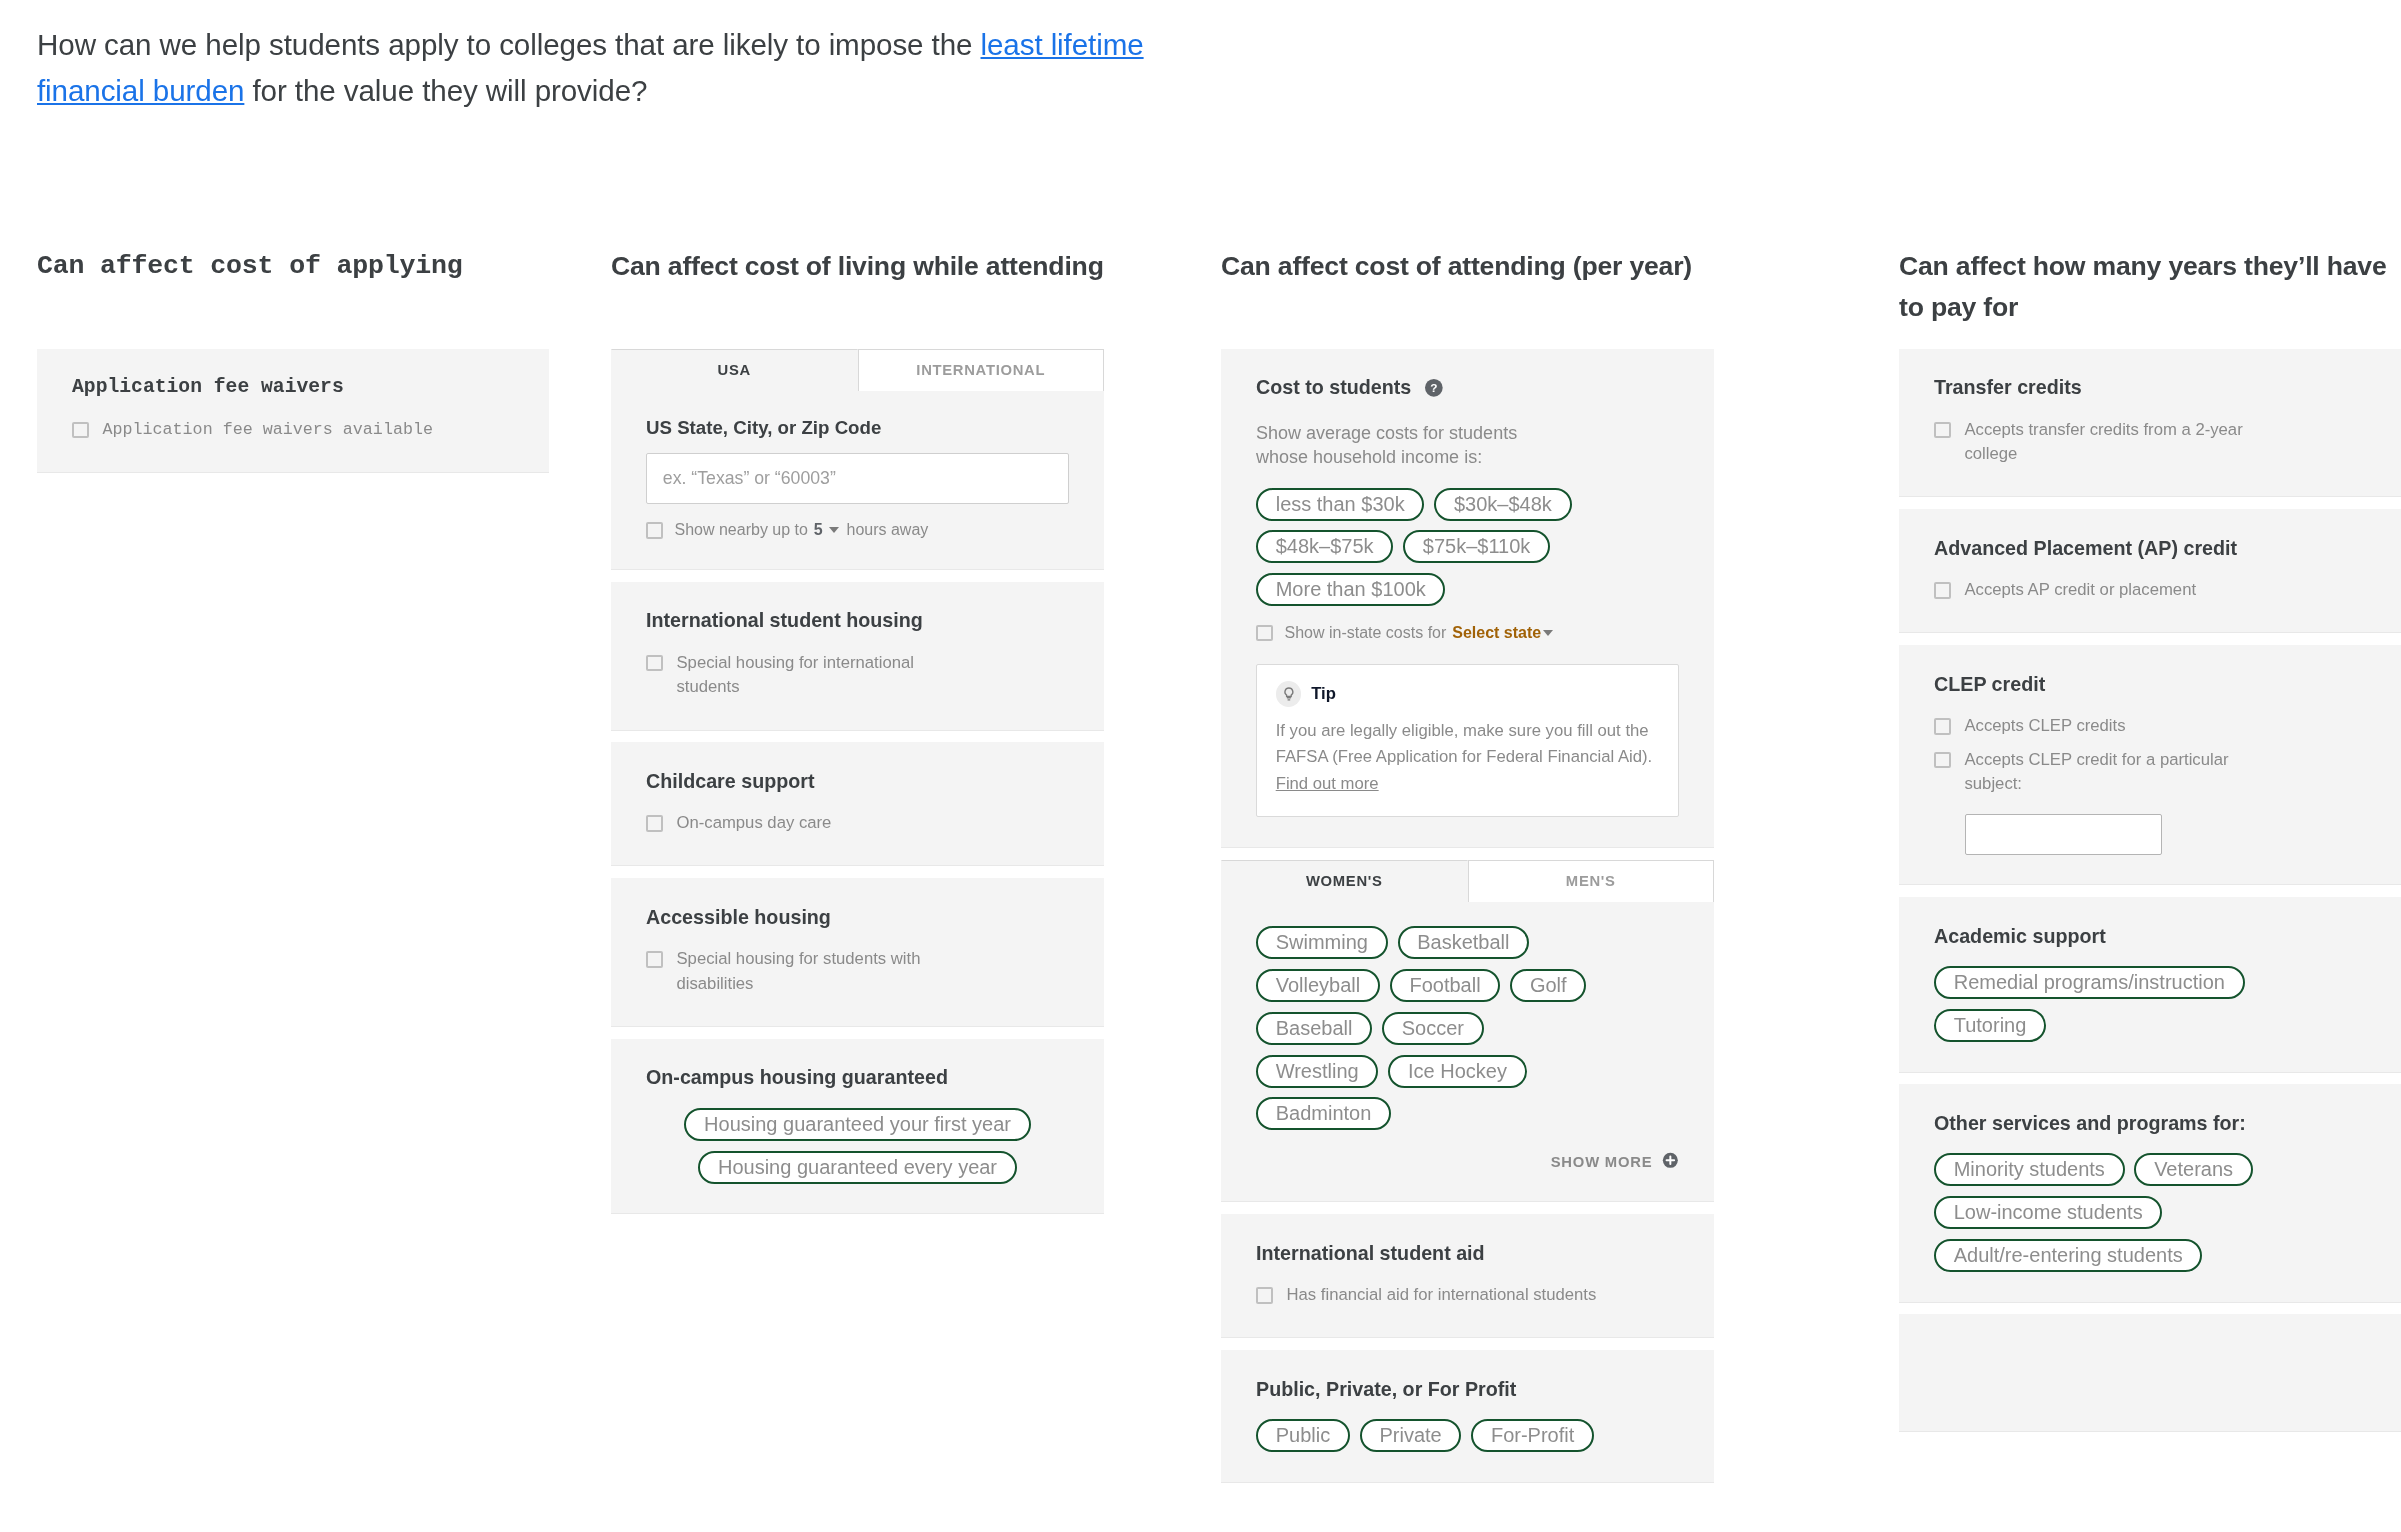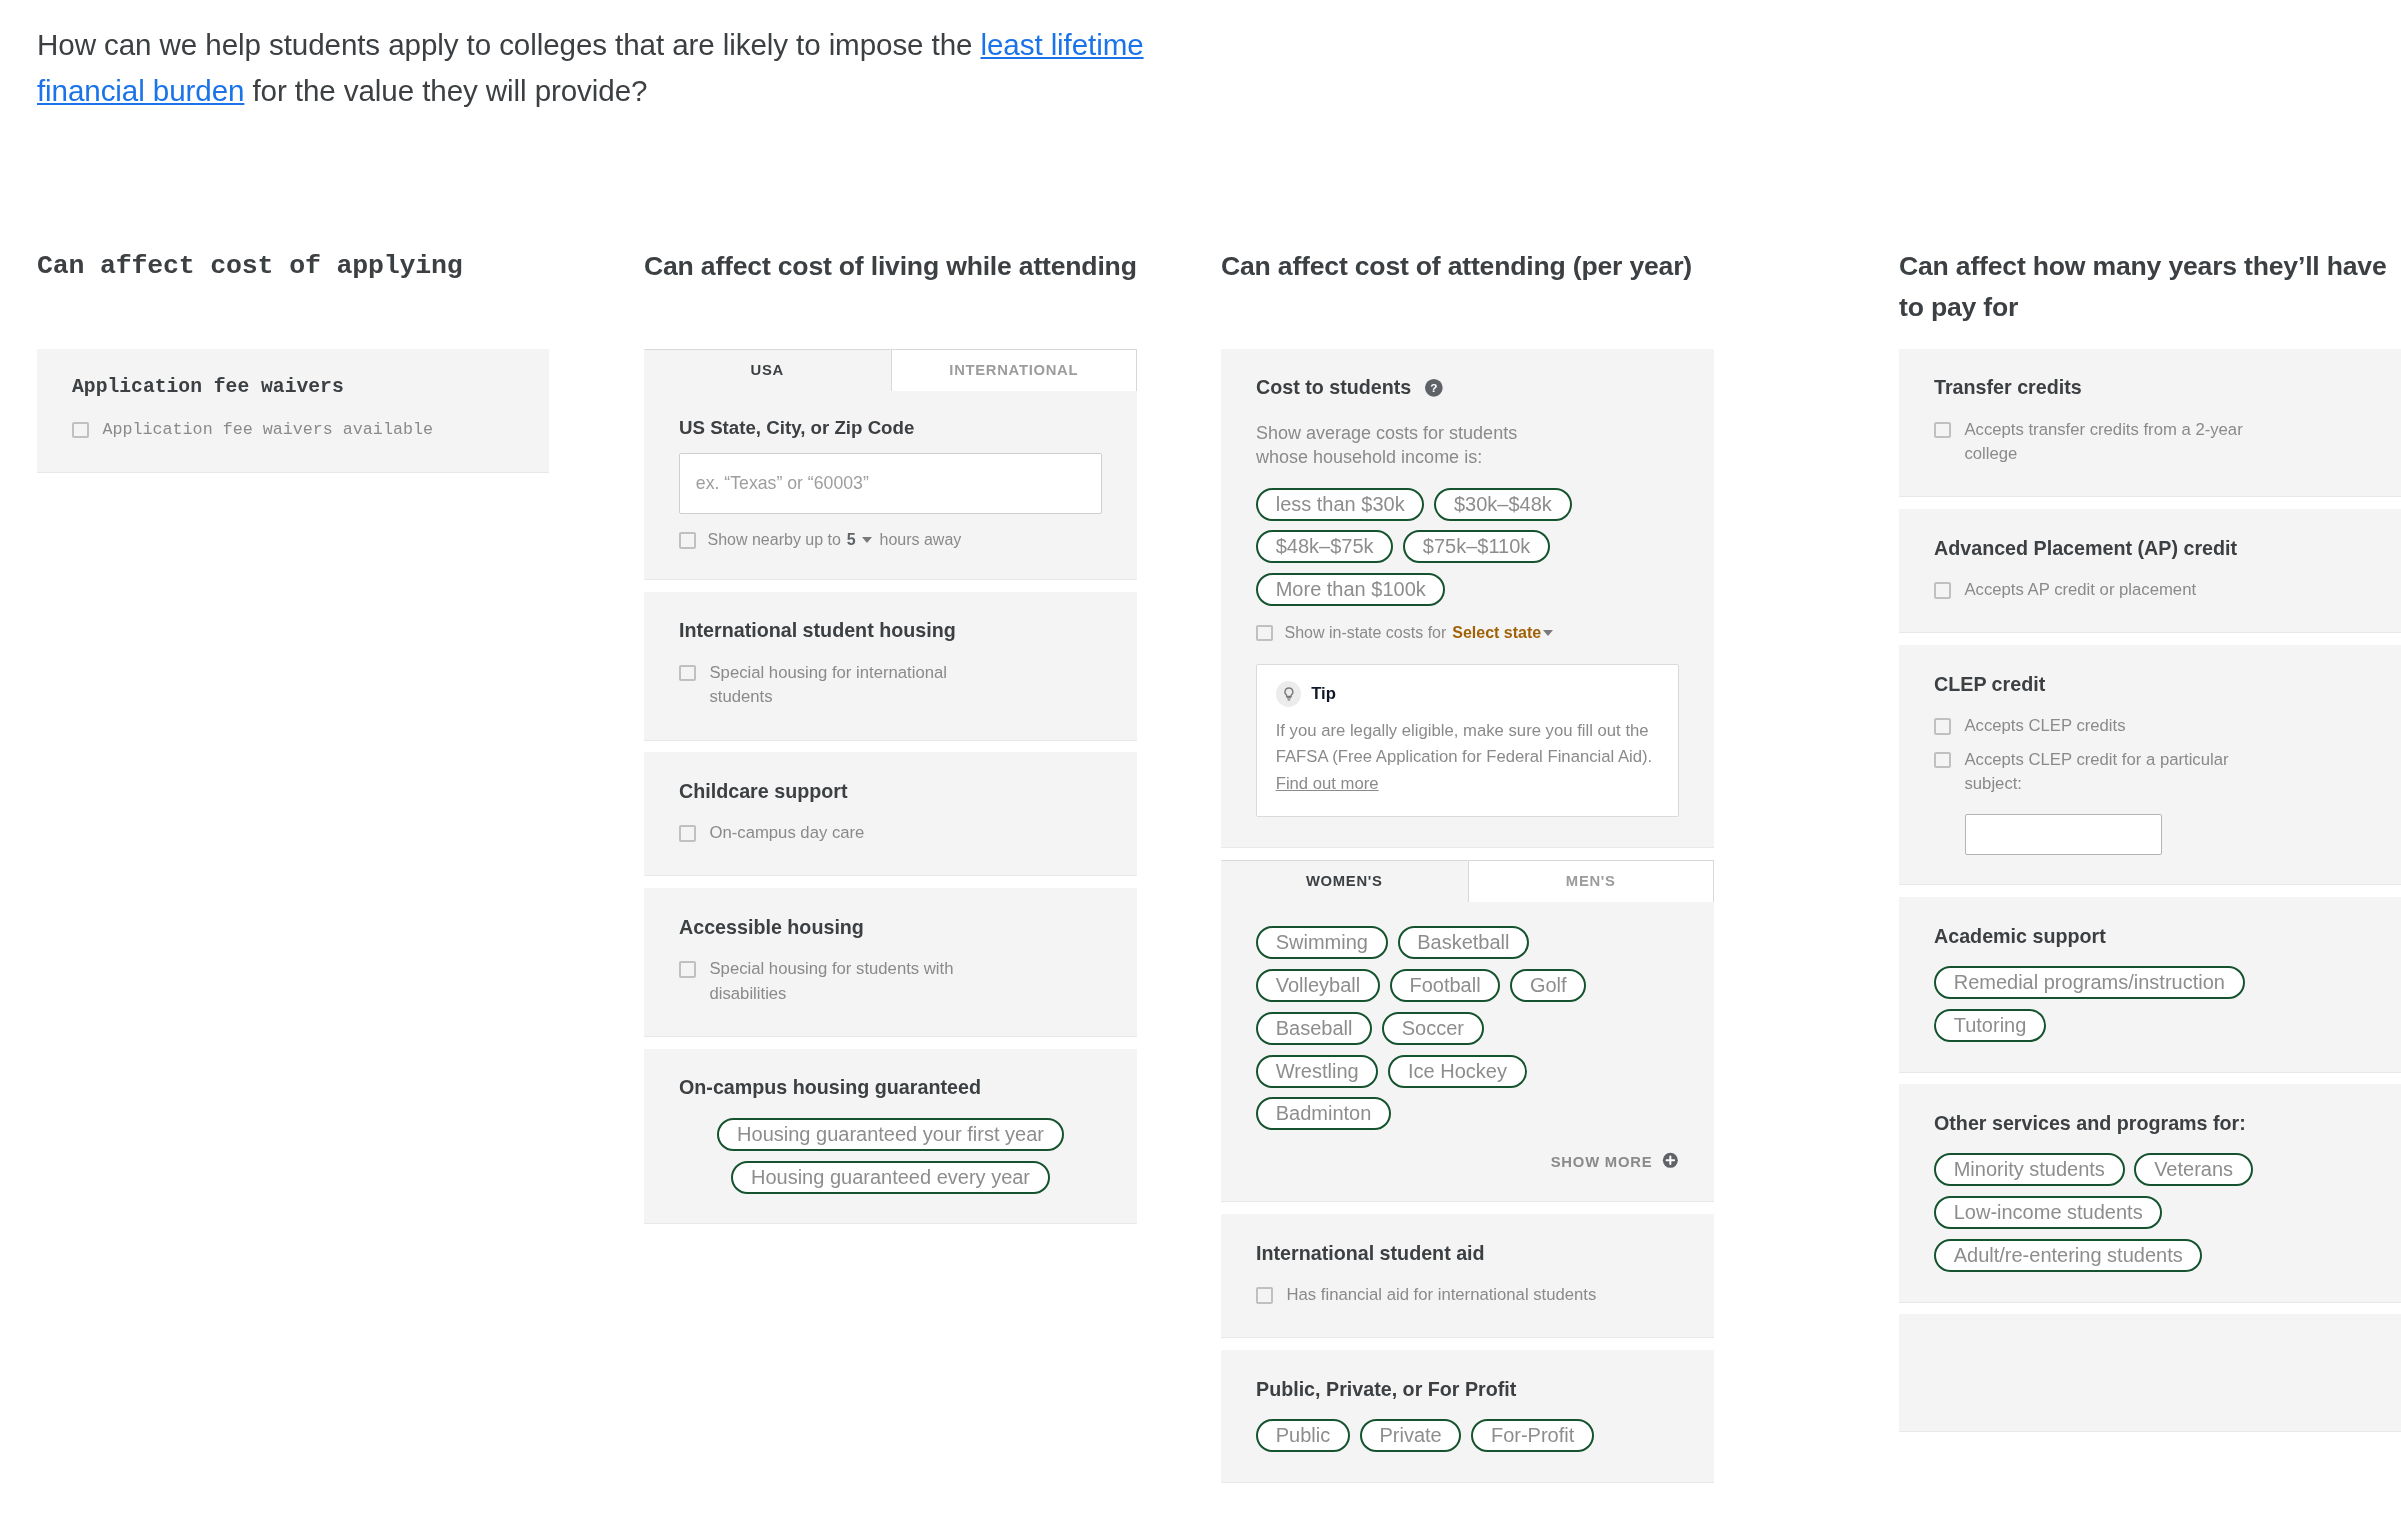--- a/index.html
+++ b/index.html
@@ -26,21 +26,21 @@
   .headline .hl-link { color: #1a73e8; }
 
   
   .columns {
     position: absolute;
     left: 0; top: 246px;
     width: 2402px;
   }
   .col { position: absolute; top: 0; }
   .col-1 { left: 37px;   width: 512px; font-family: Liberation Mono, monospace; }
-  .col-2 { left: 644px;  width: 493px; }
+  .col-2 { left: 611px;  width: 493px; }
   .col-3 { left: 1221px; width: 493px; }
   .col-4 { left: 1899px; width: 504px; }
 
   .col-title {
     font-size: 26.6px;
     line-height: 41px;
     font-weight: 700;
     color: #3c4043;
     letter-spacing: -0.2px;
     margin-bottom: 0;
@@ -135,21 +135,21 @@
 
   
   .field-label {
     font-size: 18.7px;
     font-weight: 700;
     color: #3c4043;
     margin-bottom: 13.8px;
   }
   .text-input {
     width: 100%;
-    height: 61px;
+    height: 51px;
     border: 1px solid #cfcfcf;
     border-radius: 2px;
     background: #ffffff;
     padding: 0 15.8px;
     font-size: 17.7px;
     color: #9e9e9e;
     font-family: "Liberation Sans", sans-serif;
     outline: none;
   }
   .text-input::placeholder { color: #9e9e9e; }

